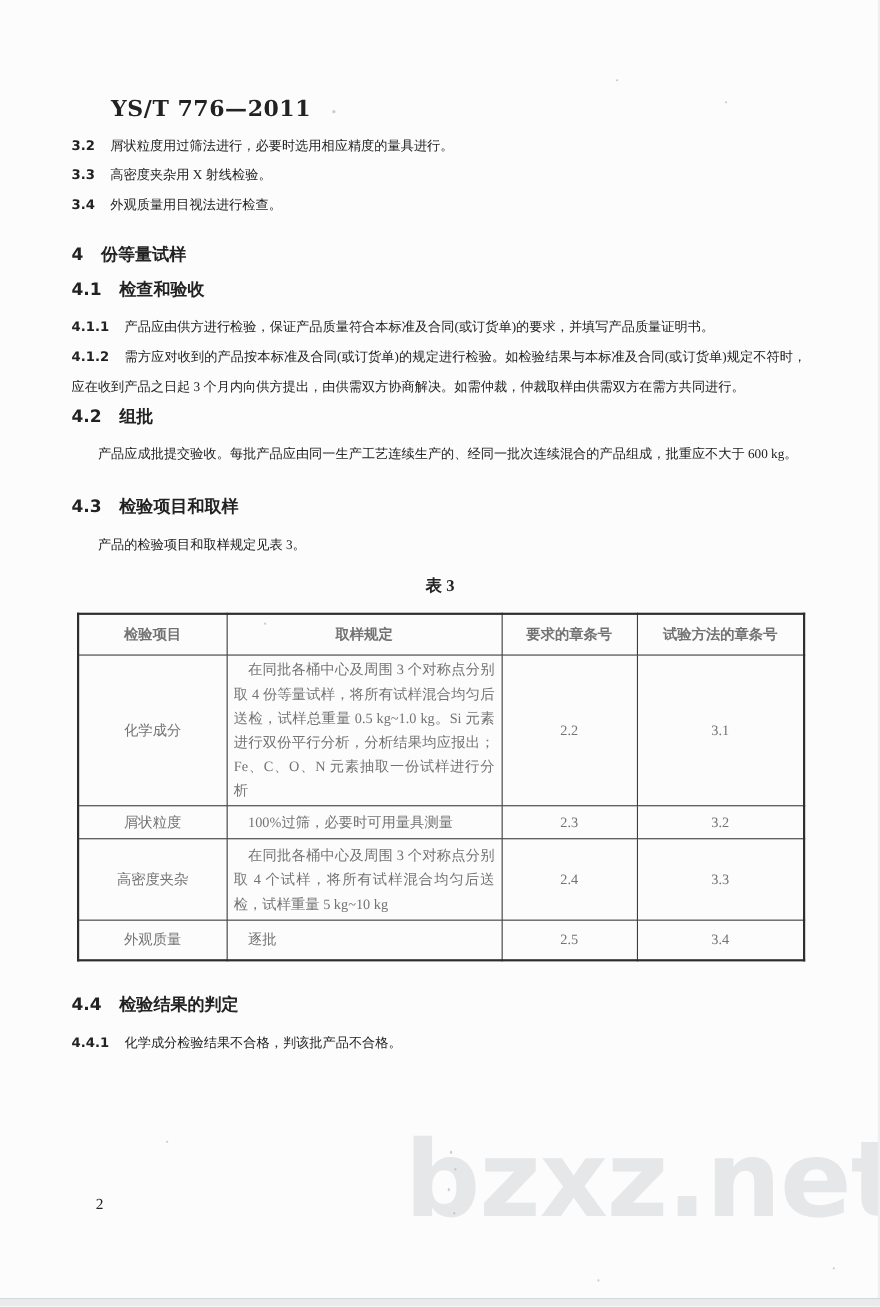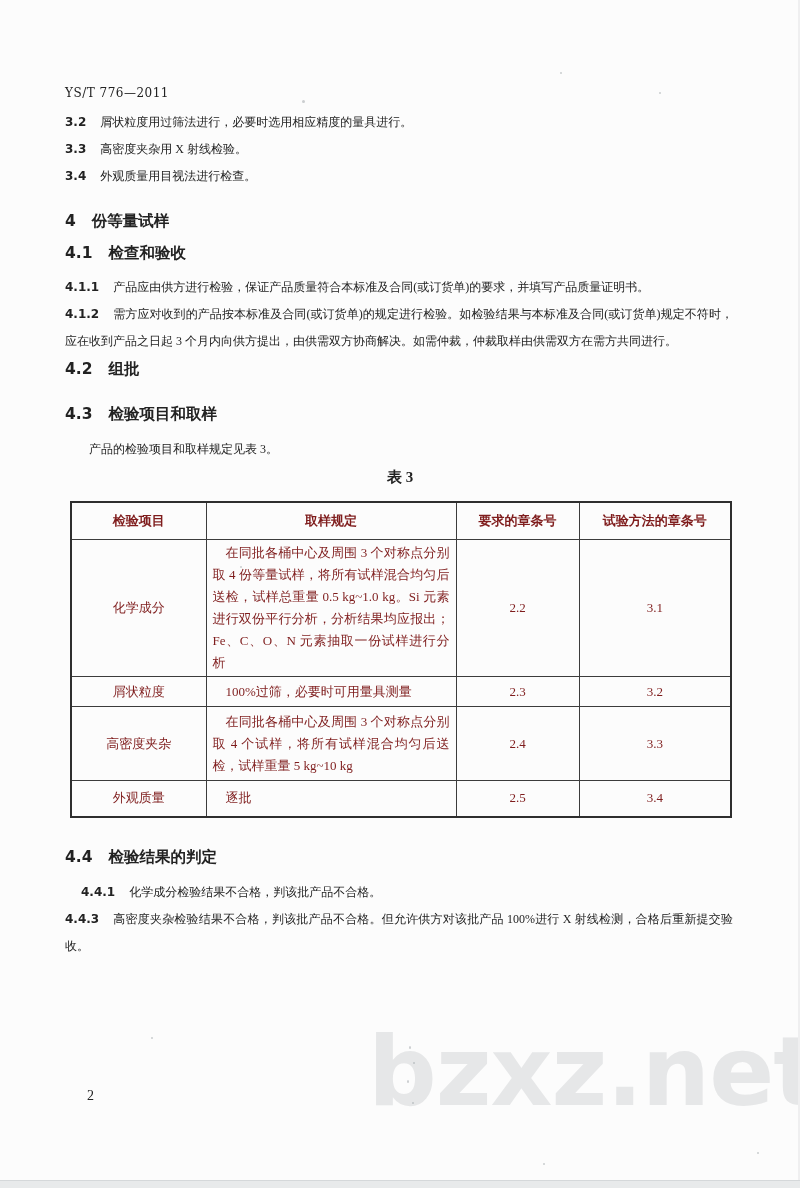--- a/index.html
+++ b/index.html
@@ -12,23 +12,24 @@
     overflow:hidden;
   }
   .content{
     position:absolute;
     left:65px;top:86px;
     width:668px;
     z-index:2;
   }
   .doc-code{
     font-family:"DejaVu Serif",serif;
-    font-weight:normal;
-    font-size:12px;
+    font-weight:bold;
+    font-size:20px;
     letter-spacing:0.5px;
+    margin-left:36px;
   }
   .sec{
     font-family:"DejaVu Sans","Liberation Sans",sans-serif;
     font-weight:bold;
     font-size:15.5px;
     line-height:22px;
     margin:0;
   }
   .sec .num{margin-right:16px;}
   .body{
@@ -47,21 +48,21 @@
     width:660px;margin-left:5px;
     text-align:center;
     font-size:15px;font-weight:600;
     line-height:22px;
   }
   table.t3{
     width:660px;margin-left:5px;
     border-collapse:collapse;
     table-layout:fixed;
     font-size:13px;
-    color:#7f1d1d;
+    color:#737373;
   }
   table.t3 th, table.t3 td{
     border:1px solid #3c3c3c;
     padding:2px 6px;
     vertical-align:middle;
   }
   table.t3{border:2px solid #2e2e2e;}
   table.t3 th{
     font-family:"DejaVu Sans","Liberation Sans",sans-serif;
     font-weight:600;
@@ -121,25 +122,26 @@
     <p class="body"><span class="num">3.4</span><span>外观质量用目视法进行检查。</span></p>
 
     <h2 class="sec" style="margin-top:20px;"><span class="num">4</span><span>份等量试样</span></h2>
 
     <h3 class="sec" style="margin-top:10px;"><span class="num">4.1</span><span>检查和验收</span></h3>
 
     <p class="body" style="margin-top:10px;"><span class="num">4.1.1</span><span>产品应由供方进行检验，保证产品质量符合本标准及合同(或订货单)的要求，并填写产品质量证明书。</span></p>
     <p class="body"><span class="num">4.1.2</span><span>需方应对收到的产品按本标准及合同(或订货单)的规定进行检验。如检验结果与本标准及合同(或订货单)规定不符时，应在收到产品之日起 3 个月内向供方提出，由供需双方协商解决。如需仲裁，仲裁取样由供需双方在需方共同进行。</span></p>
 
     <h3 class="sec" style="margin-top:3px;"><span class="num">4.2</span><span>组批</span></h3>
+    <p class="body indent" style="margin-top:9px;">产品应成批提交验收。每批产品应由同一生产工艺连续生产的、经同一批次连续混合的产品组成，批重应不大于 600 kg。</p>
 
     <h3 class="sec" style="margin-top:23px;"><span class="num">4.3</span><span>检验项目和取样</span></h3>
     <p class="body indent" style="margin-top:11px;">产品的检验项目和取样规定见表 3。</p>
 
-    <div class="tcap" style="margin-top:3px;">表 3</div>
+    <div class="tcap" style="margin-top:13px;">表 3</div>
 
     <table class="t3" style="margin-top:13px;">
       <colgroup>
         <col style="width:135px;">
         <col style="width:250px;">
         <col style="width:123px;">
         <col style="width:152px;">
       </colgroup>
       <thead>
         <tr>
@@ -172,22 +174,21 @@
           <td class="c-item">外观质量</td>
           <td class="c-samp">逐批</td>
           <td class="c-num">2.5</td>
           <td class="c-num">3.4</td>
         </tr>
       </tbody>
     </table>
 
     <h3 class="sec" style="margin-top:28px;"><span class="num">4.4</span><span>检验结果的判定</span></h3>
 
-    <p class="body" style="margin-top:11px;margin-left:16px;"><span class="num">4.4.1</span><span>化学成分检验结果不合格，判该批产品不合格。</span></p>
-    <p class="body"><span class="num">4.4.3</span><span>高密度夹杂检验结果不合格，判该批产品不合格。但允许供方对该批产品 100%进行 X 射线检测，合格后重新提交验收。</span></p>
+    <p class="body" style="margin-top:11px;"><span class="num">4.4.1</span><span>化学成分检验结果不合格，判该批产品不合格。</span></p>
 
   </div>
 
   <div class="page-number">2</div>
 
   <span class="speck" style="left:302px;top:100px;width:3px;height:3px;"></span>
   <span class="speck" style="left:659px;top:92px;width:2px;height:2px;"></span>
   <span class="speck" style="left:560px;top:72px;width:2px;height:2px;"></span>
   <span class="speck" style="left:240px;top:566px;width:2px;height:2px;"></span>
   <span class="speck" style="left:409px;top:1046px;width:2px;height:3px;"></span>

